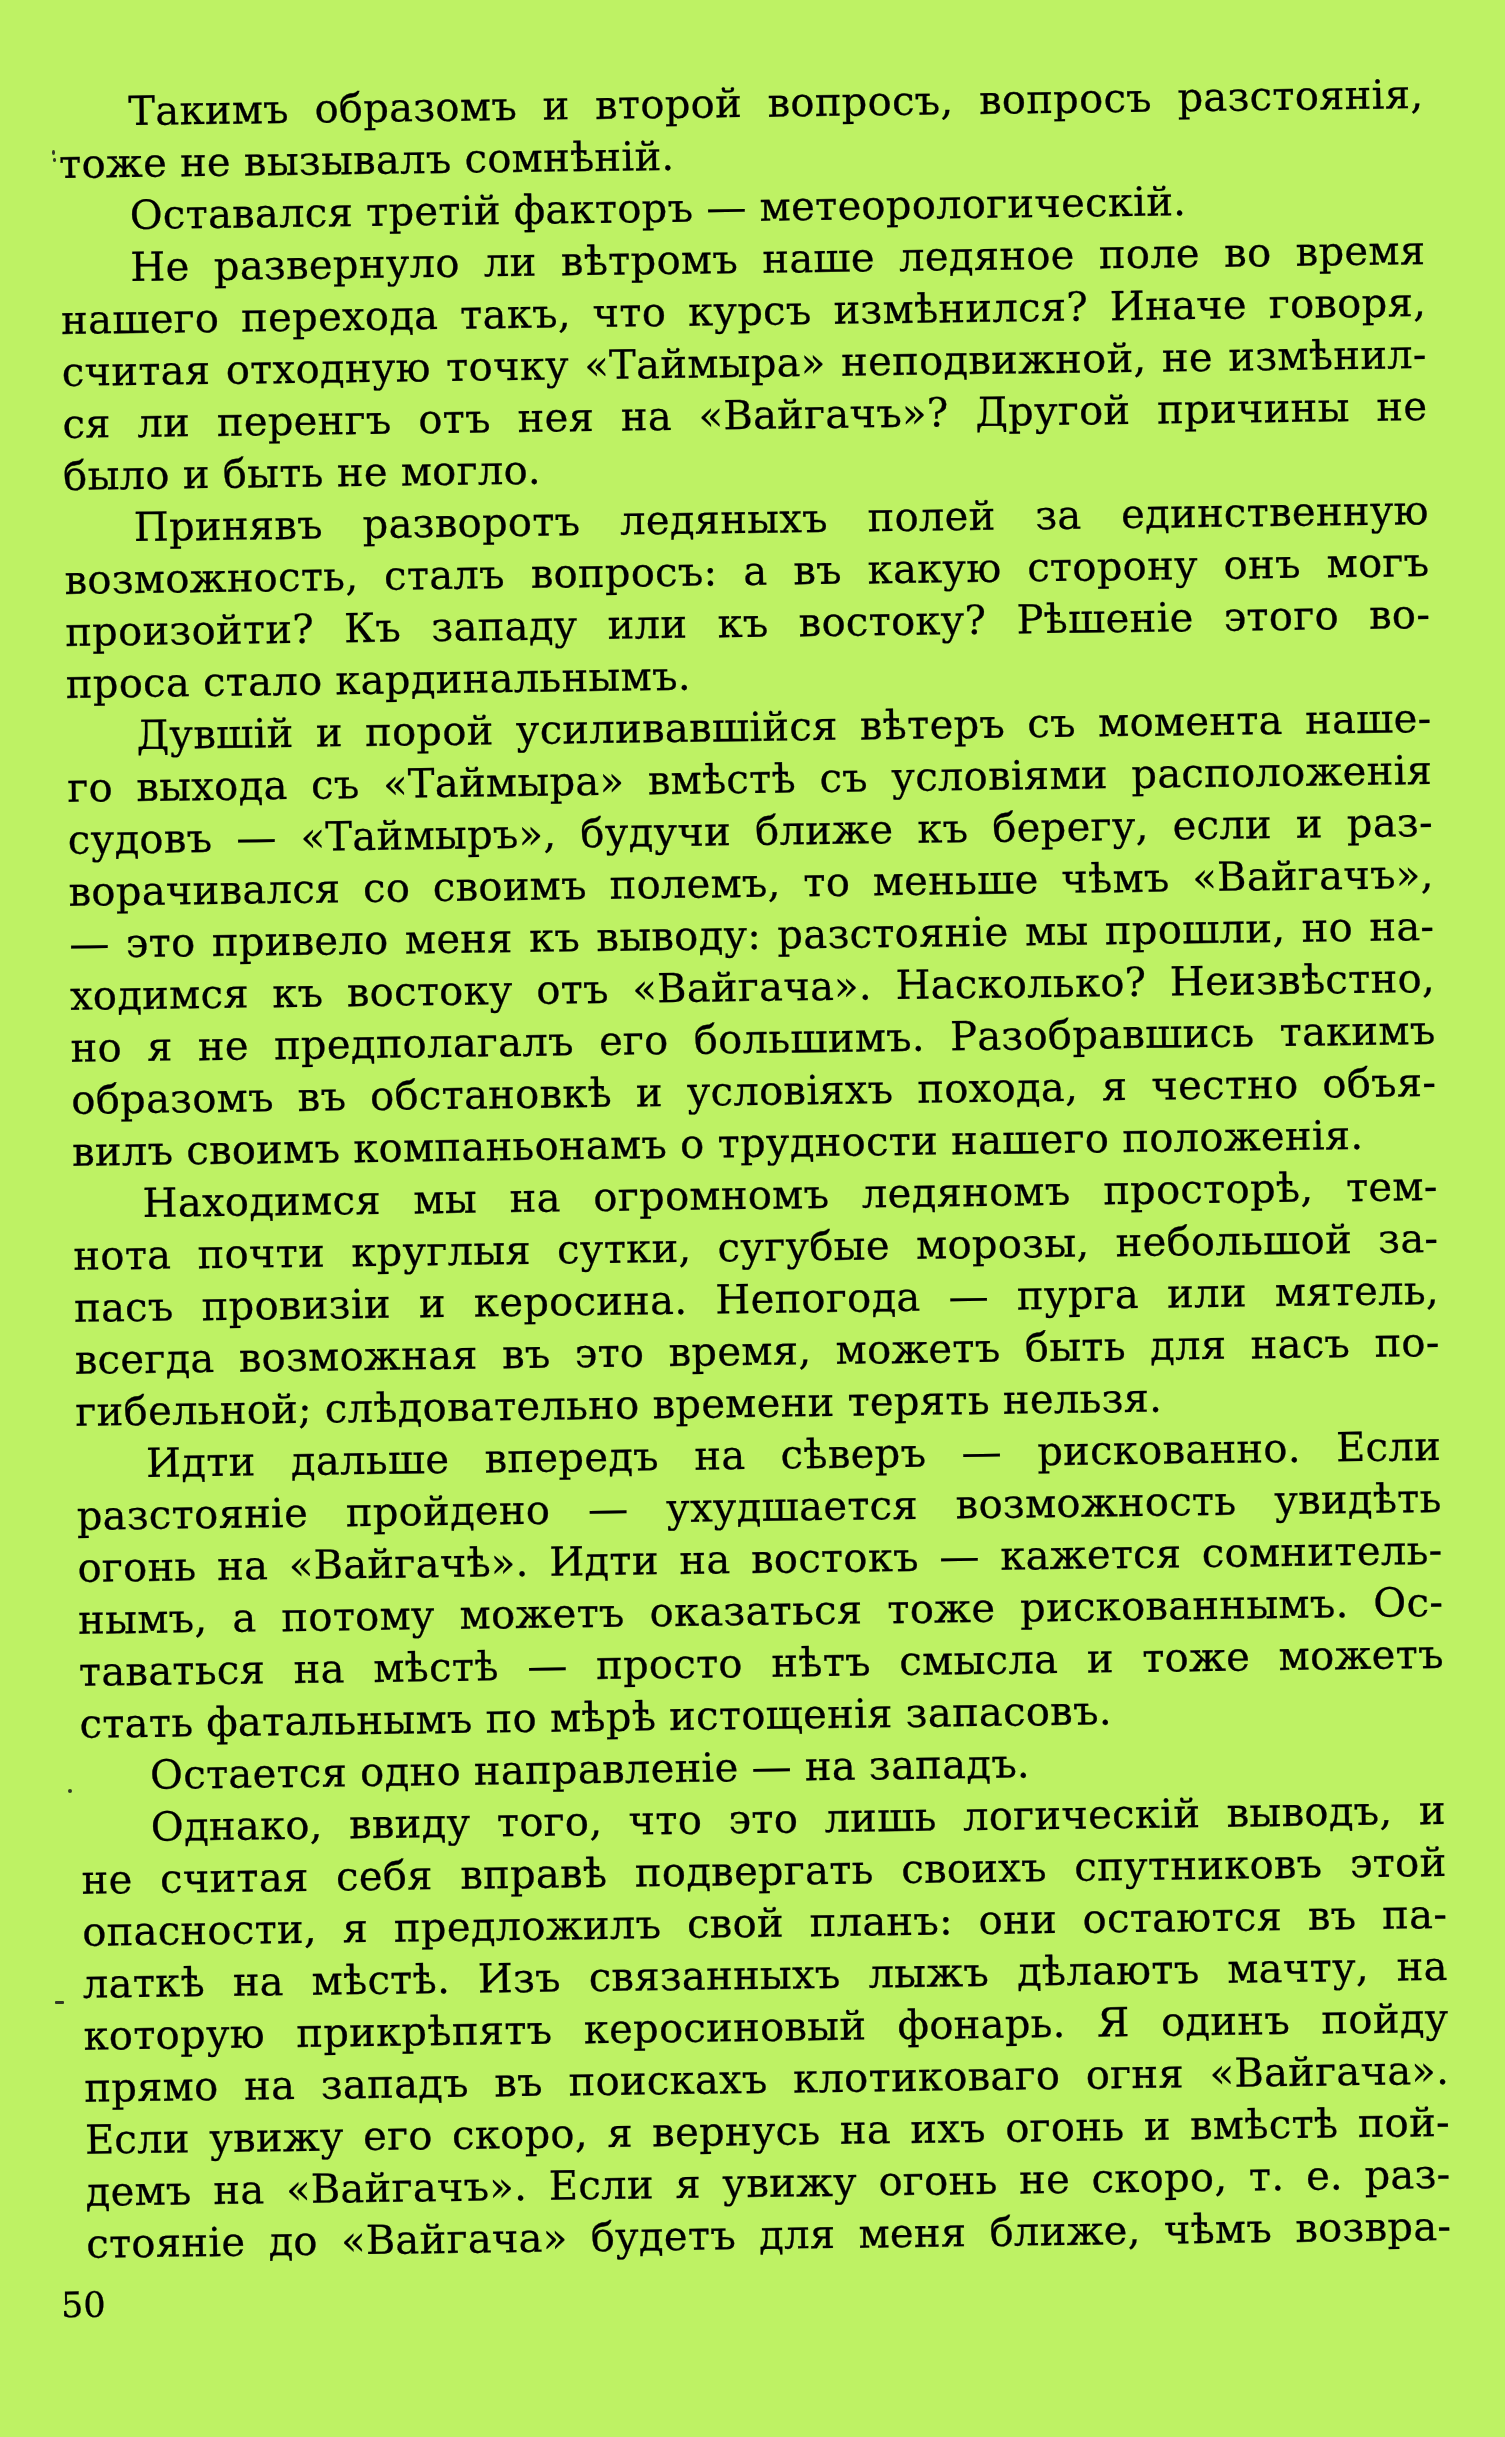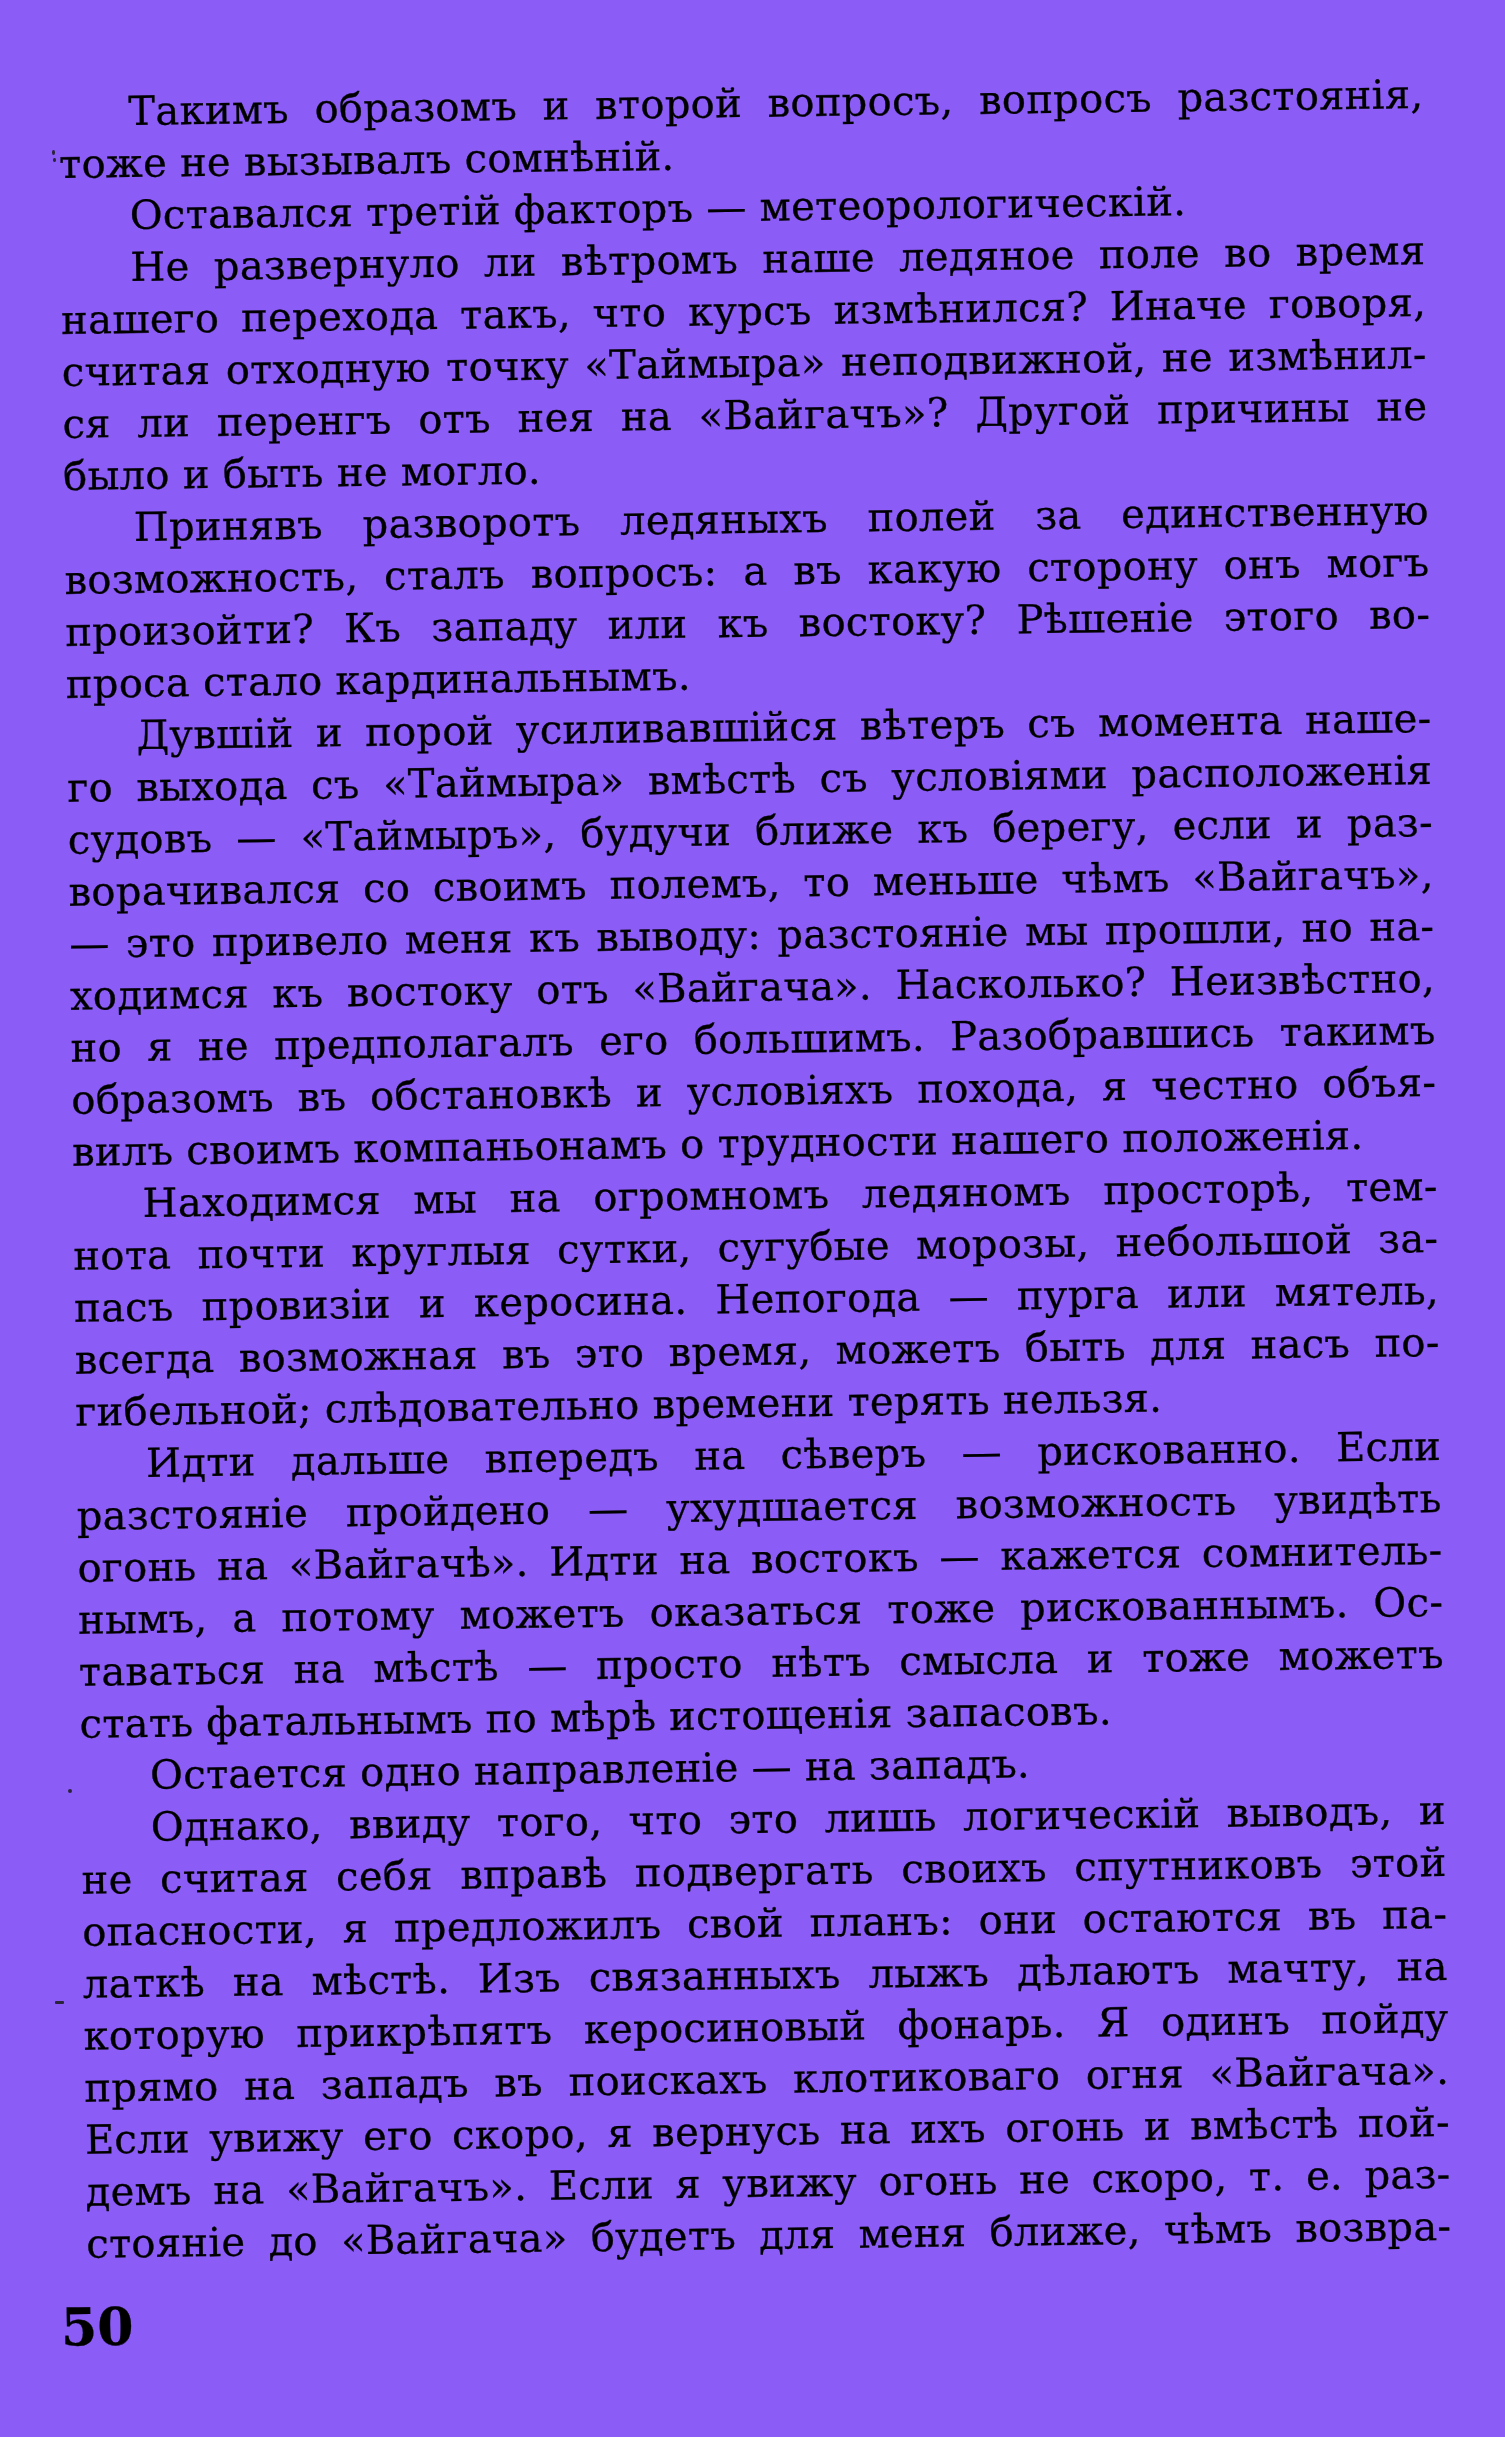--- a/index.html
+++ b/index.html
@@ -4,21 +4,21 @@
 <style>
   html, body {
     margin: 0;
     padding: 0;
     background: #ffffff;
   }
   .page {
     position: relative;
     width: 1505px;
     height: 2438px;
-    background: #8b5cf6;
+    background: #bef264;
     overflow: hidden;
     font-family: "DejaVu Serif", "Liberation Serif", serif;
     color: #000000;
   }
   .text-block {
     position: absolute;
     left: 58px;
     top: 77px;
     width: 1365px;
     transform: rotate(-0.75deg);
@@ -37,25 +37,24 @@
     text-align-last: justify;
   }
   
   .line.i {
     text-indent: 70px;
   }
   .page-number {
     position: absolute;
     left: 61px;
     top: 2288px;
-    font-size: 52px;
-    font-weight: bold;
+    font-size: 35px;
+    font-weight: normal;
     line-height: 1;
     transform: rotate(-0.75deg);
-    margin-top: 13px;
     -webkit-text-stroke: 0.3px #000;
   }
   .speck {
     position: absolute;
     background: #1a1a1a;
     border-radius: 50%;
     opacity: 0.85;
   }
   .speck.dot-a { left: 52px;  top: 150px;  width: 3.1px;  height: 4.7px; }
   .speck.dot-b { left: 53px; top: 158px;  width: 2.6px;  height: 3.6px; }

